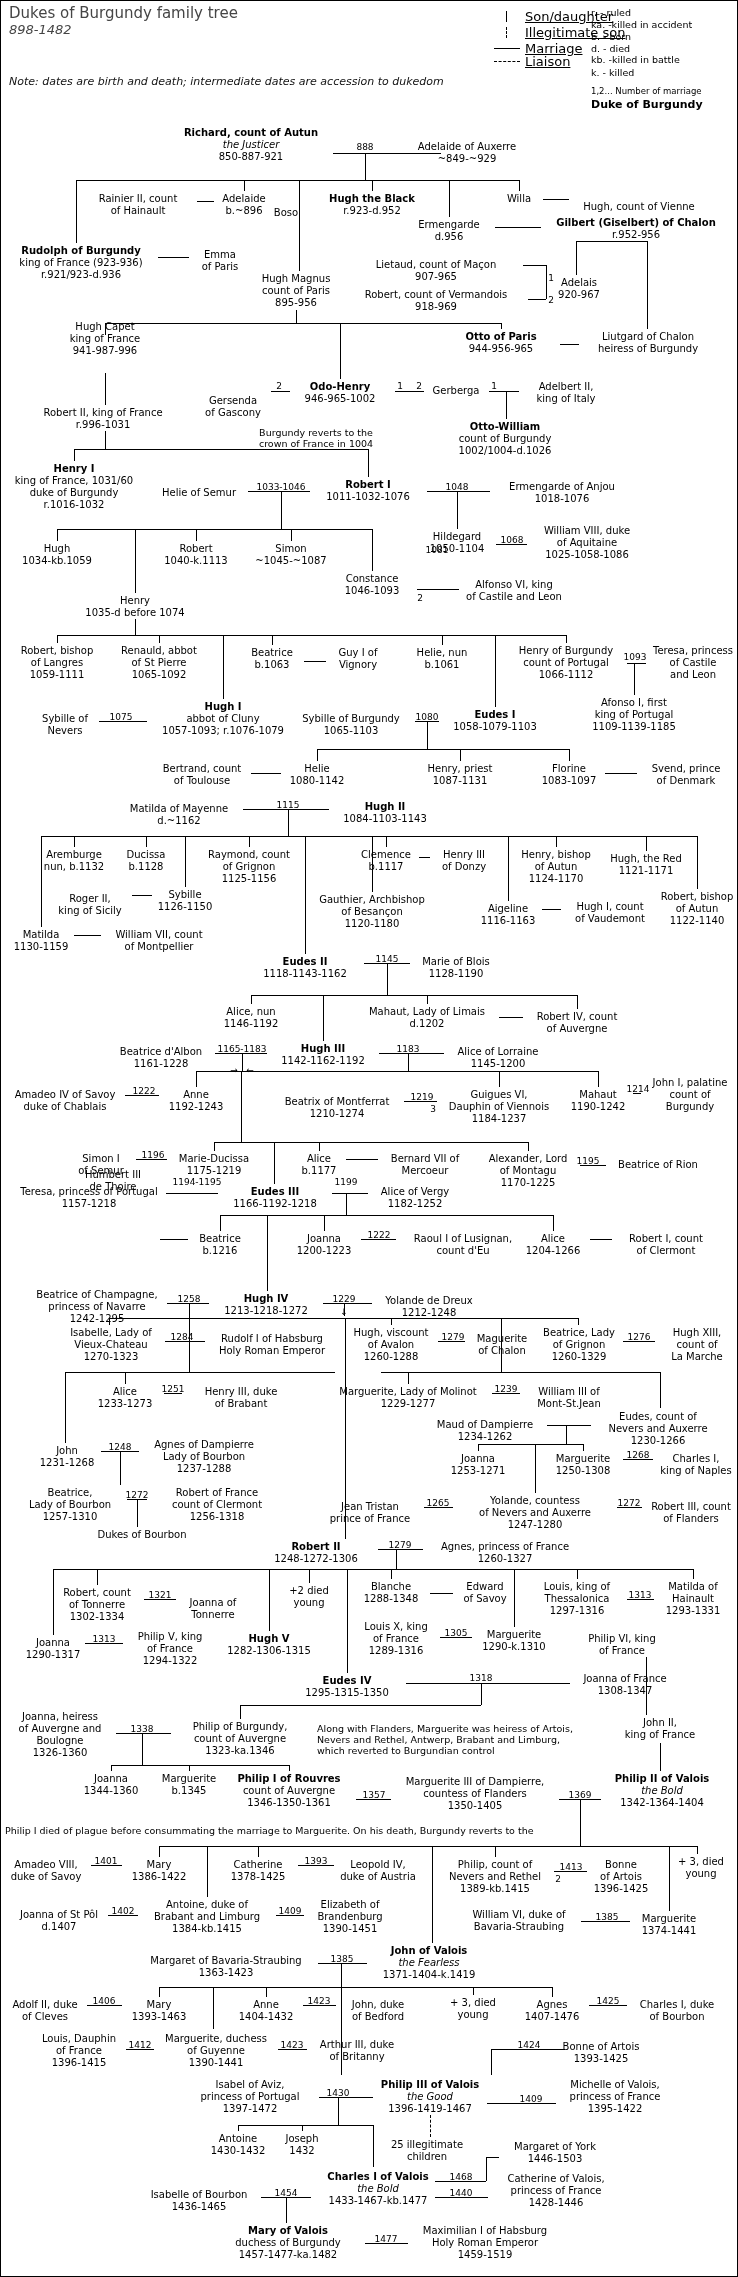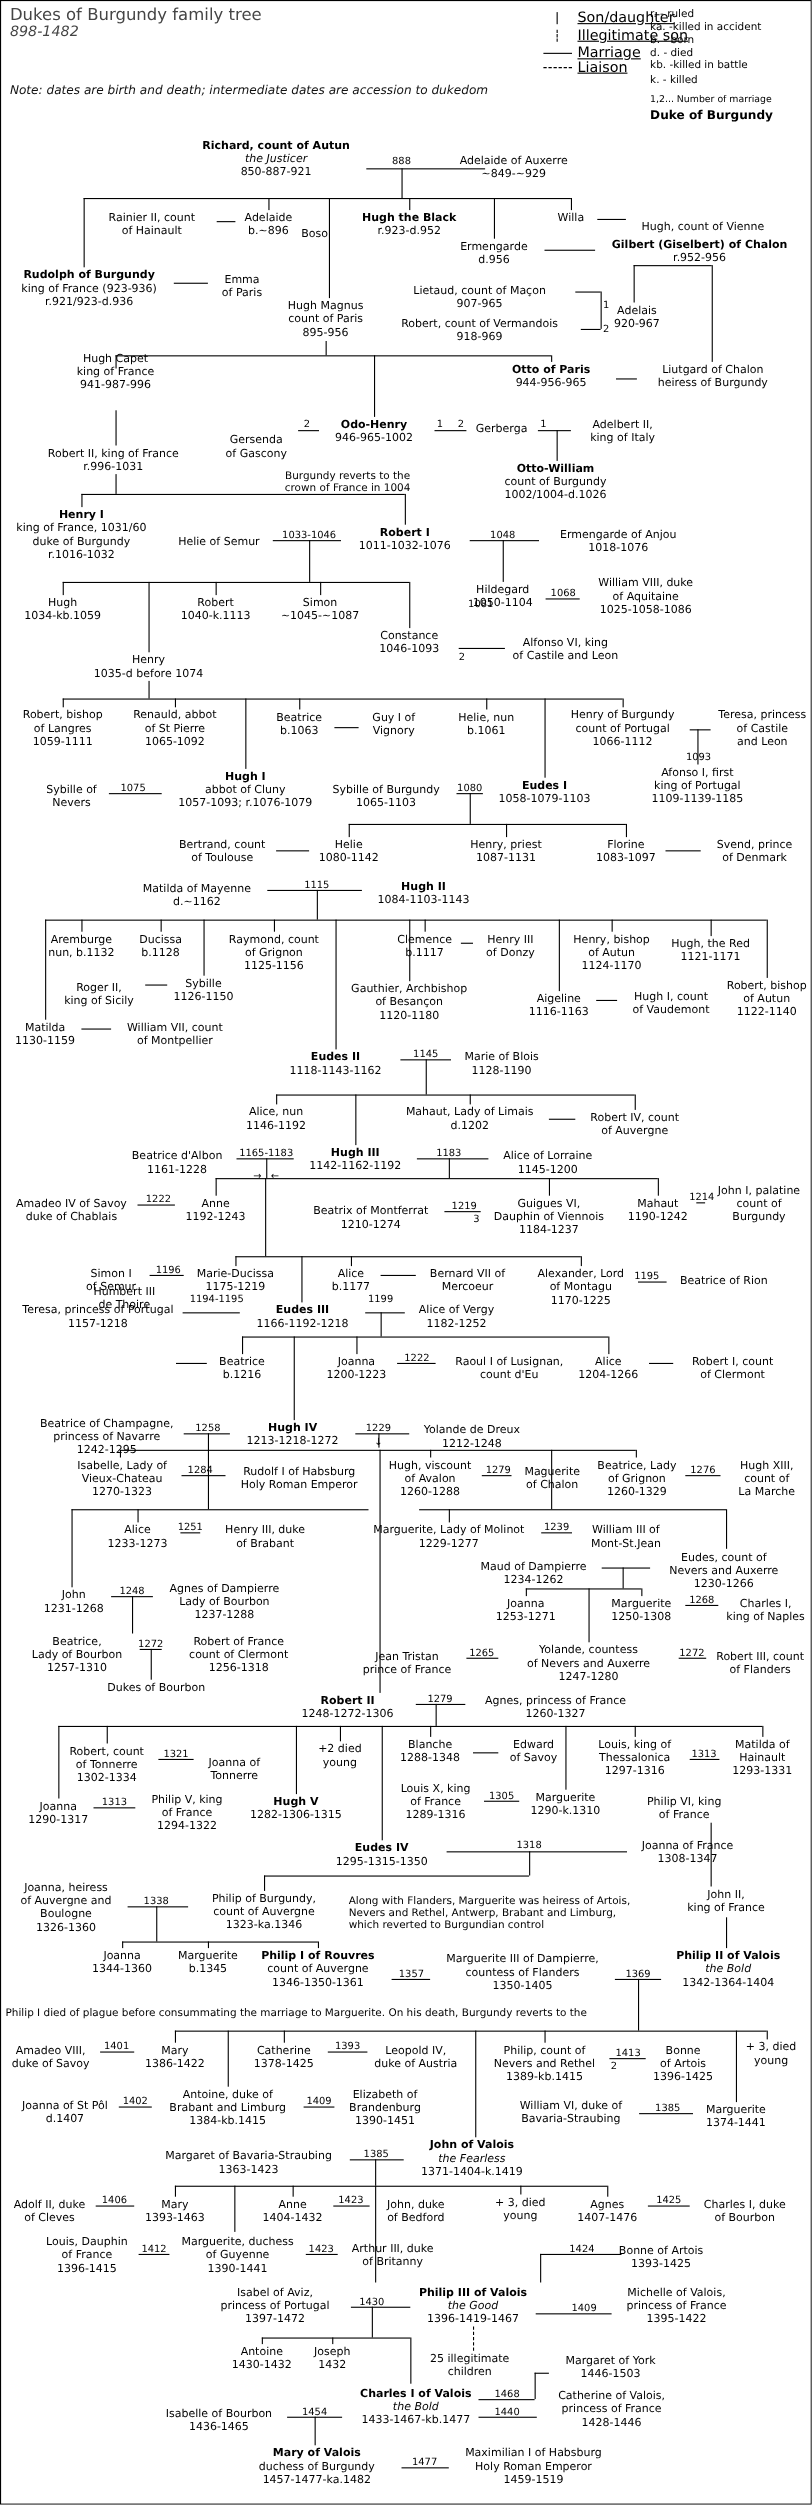--- a/index.html
+++ b/index.html
@@ -877,21 +877,21 @@
       <div class="mnum" style="left: 550px; top: 294px; transform: translateX(-50%);">2</div>
       <div class="mnum" style="left: 278px; top: 380px; transform: translateX(-50%);">2</div>
       <div class="mnum" style="left: 399px; top: 380px; transform: translateX(-50%);">1</div>
       <div class="mnum" style="left: 418px; top: 380px; transform: translateX(-50%);">2</div>
       <div class="mnum" style="left: 493px; top: 380px; transform: translateX(-50%);">1</div>
       <div class="mnum" style="left: 280px; top: 481px; transform: translateX(-50%);">1033-1046</div>
       <div class="mnum" style="left: 456px; top: 481px; transform: translateX(-50%);">1048</div>
       <div class="mnum" style="left: 511px; top: 534px; transform: translateX(-50%);">1068</div>
       <div class="mnum" style="left: 436px; top: 544px; transform: translateX(-50%);">1081</div>
       <div class="mnum" style="left: 419px; top: 592px; transform: translateX(-50%);">2</div>
-      <div class="mnum" style="left: 634px; top: 651px; transform: translateX(-50%); margin-top: 32px;">1093</div>
+      <div class="mnum" style="left: 634px; top: 651px; transform: translateX(-50%);">1093</div>
       <div class="mnum" style="left: 120px; top: 711px; transform: translateX(-50%);">1075</div>
       <div class="mnum" style="left: 426px; top: 711px; transform: translateX(-50%);">1080</div>
       <div class="mnum" style="left: 287px; top: 799px; transform: translateX(-50%);">1115</div>
       <div class="mnum" style="left: 386px; top: 953px; transform: translateX(-50%);">1145</div>
       <div class="mnum" style="left: 241px; top: 1043px; transform: translateX(-50%);">1165-1183</div>
       <div class="mnum" style="left: 407px; top: 1043px; transform: translateX(-50%);">1183</div>
       <div class="mnum" style="left: 233px; top: 1064px; transform: translateX(-50%);">→</div>
       <div class="mnum" style="left: 249px; top: 1064px; transform: translateX(-50%);">←</div>
       <div class="mnum" style="left: 143px; top: 1085px; transform: translateX(-50%);">1222</div>
       <div class="mnum" style="left: 421px; top: 1091px; transform: translateX(-50%);">1219</div>

